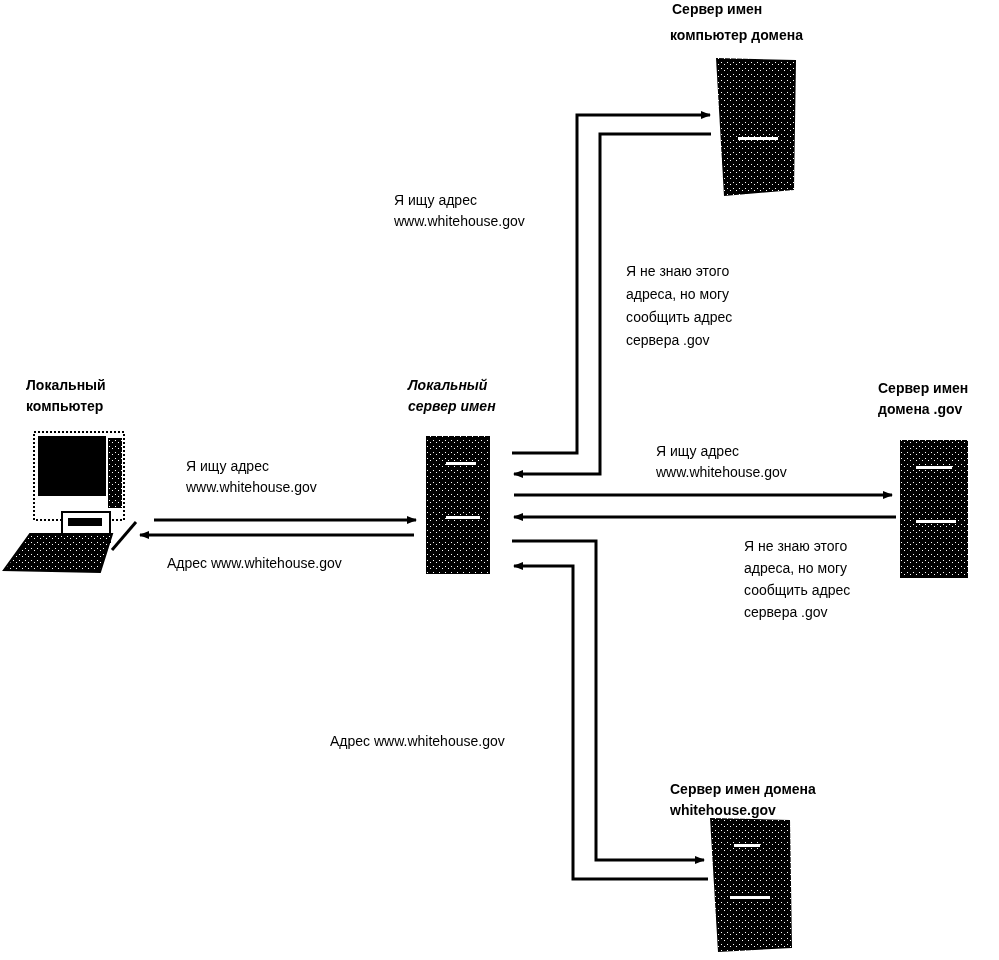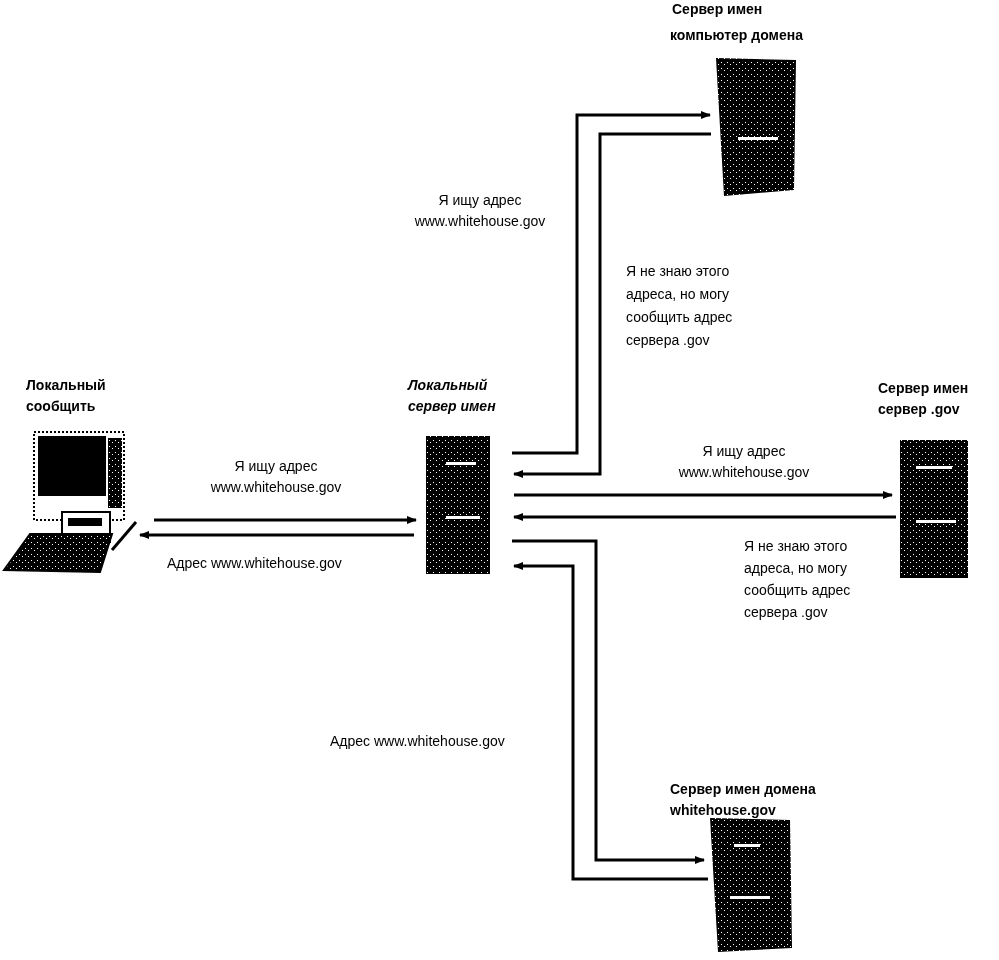--- a/index.html
+++ b/index.html
@@ -1,18 +1,18 @@
 <!DOCTYPE html>
 <html><head>
 <meta charset="utf-8">
 <style>
   html, body { margin: 0; padding: 0; background: #ffffff; }
   body { width: 999px; height: 960px; position: relative; overflow: hidden;
          font-family: "Liberation Sans", sans-serif; color: #000; }
-  .label { position: absolute; font-size: 14px; line-height: 21px; text-align: center; white-space: nowrap; }
+  .label { position: absolute; font-size: 14px; line-height: 21px; white-space: nowrap; }
   .bold { font-weight: bold; }
   .left { text-align: left; }
   .line { display: block; }
   svg#diagram { position: absolute; left: 0; top: 0; }
 </style>
 </head>
 <body>
 
 <svg id="diagram" width="999" height="960" viewBox="0 0 999 960">
   <defs>
@@ -67,33 +67,33 @@
 
   <line x1="514" y1="495" x2="892" y2="495" stroke="#000" stroke-width="3" marker-end="url(#ah)"></line>
   <line x1="896" y1="517" x2="514" y2="517" stroke="#000" stroke-width="3" marker-end="url(#ah)"></line>
 
   <polyline points="512,541 596,541 596,860 704,860" fill="none" stroke="#000" stroke-width="3" marker-end="url(#ah)"></polyline>
   <polyline points="708,879 573,879 573,566 514,566" fill="none" stroke="#000" stroke-width="3" marker-end="url(#ah)"></polyline>
 </svg>
 
 <div class="label bold left" style="left:26px; top:375px;">
   <span class="line">Локальный</span>
-  <span class="line">сообщить</span>
+  <span class="line">компьютер</span>
 </div>
 <div class="label bold left" style="left:408px; top:375px; font-style:italic;">
   <span class="line">Локальный</span>
   <span class="line">сервер имен</span>
 </div>
 <div class="label bold left" style="left:670px; top:-4px; line-height:26px;">
   <span class="line" style="padding-left:2px;">Сервер имен</span>
   <span class="line">компьютер домена</span>
 </div>
 <div class="label bold left" style="left:878px; top:378px;">
   <span class="line">Сервер имен</span>
-  <span class="line">сервер .gov</span>
+  <span class="line">домена .gov</span>
 </div>
 <div class="label bold left" style="left:670px; top:779px;">
   <span class="line">Сервер имен домена</span>
   <span class="line">whitehouse.gov</span>
 </div>
 
 <div class="label" style="left:186px; top:456px; width:180px;">
   <span class="line">Я ищу адрес</span>
   <span class="line">www.whitehouse.gov</span>
 </div>

